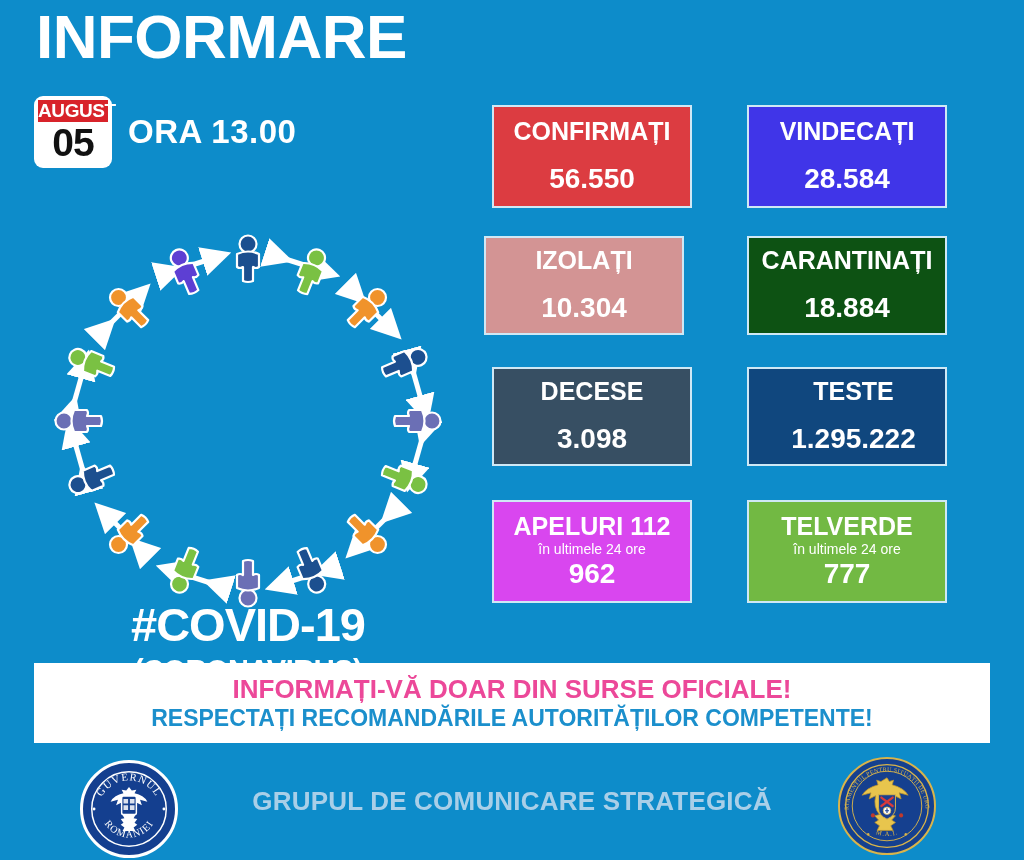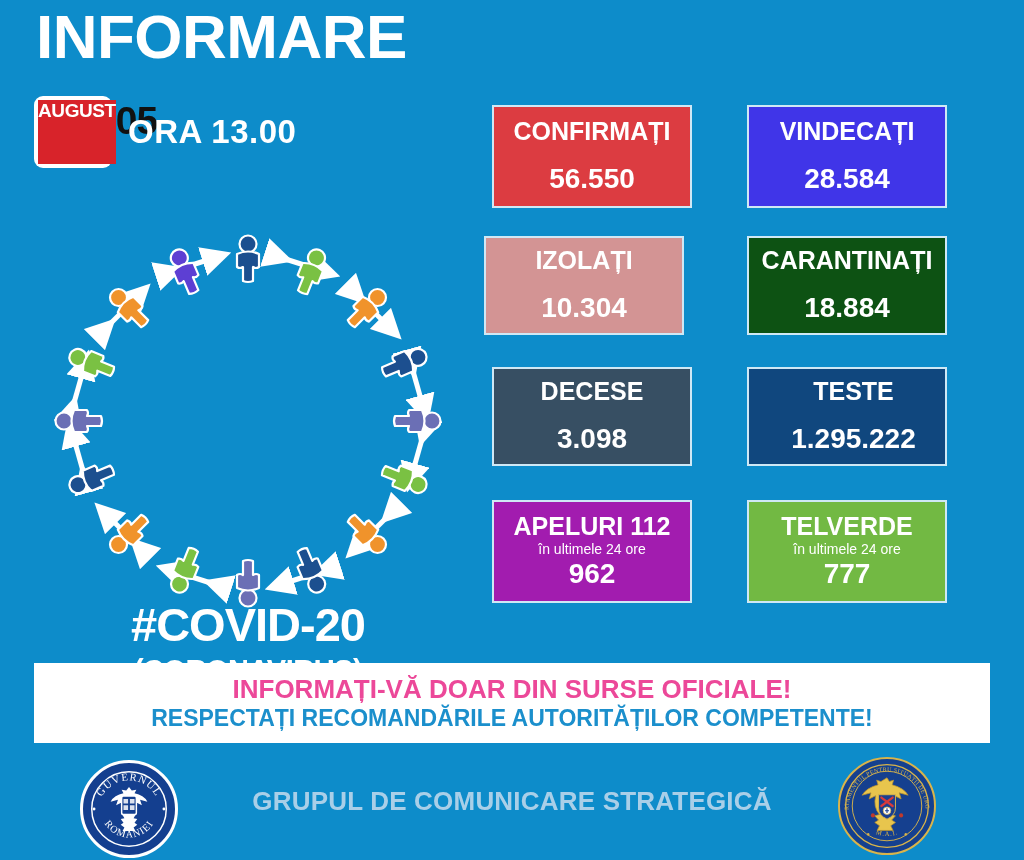--- a/index.html
+++ b/index.html
@@ -35,21 +35,21 @@
     align-items: center;
     gap: 16px;
   }
 
   #calendar-icon {
     width: 78px;
     height: 72px;
     background: #ffffff;
     border-radius: 9px;
     display: flex;
-    flex-direction: row;
+    flex-direction: column;
     align-items: stretch;
     padding: 4px;
     box-sizing: border-box;
   }
   #calendar-month {
     background: #d8232a;
     color: #ffffff;
     font-size: 19px;
     font-weight: bold;
     text-align: center;
@@ -284,21 +284,21 @@
           <use href="#person"></use>
         </g>
       <g transform="translate(89,84) rotate(315)" color="#f0932b">
           <use href="#person"></use>
         </g>
       <g transform="translate(146,47) rotate(337)" color="#5d3fd3">
           <use href="#person"></use>
         </g>
     </g>
   </svg>
-  <div id="covid-hashtag">#COVID-20</div>
+  <div id="covid-hashtag">#COVID-19</div>
   <div id="covid-subtitle">(CORONAVIRUS)</div>
 </div>
 
 <div class="stat-box" id="box-0" style="left: 492px; top: 105px; width: 200px; height: 103px; background: rgb(220, 60, 65); border-color: rgb(207, 232, 245);">
   <div class="stat-label">CONFIRMAȚI</div>
   <div class="stat-value gap-lg">56.550</div>
 </div>
 
 <div class="stat-box" id="box-1" style="left: 747px; top: 105px; width: 200px; height: 103px; background: rgb(64, 53, 232); border-color: rgb(207, 232, 245);">
   <div class="stat-label">VINDECAȚI</div>
@@ -318,21 +318,21 @@
 <div class="stat-box" id="box-4" style="left: 492px; top: 367px; width: 200px; height: 99px; background: rgb(55, 79, 99); border-color: rgb(207, 232, 245);">
   <div class="stat-label">DECESE</div>
   <div class="stat-value gap-lg">3.098</div>
 </div>
 
 <div class="stat-box" id="box-5" style="left: 747px; top: 367px; width: 200px; height: 99px; background: rgb(16, 71, 126); border-color: rgb(207, 232, 245); padding-left: 13px;">
   <div class="stat-label">TESTE</div>
   <div class="stat-value gap-lg">1.295.222</div>
 </div>
 
-<div class="stat-box" id="box-6" style="left: 492px; top: 500px; width: 200px; height: 103px; background: #a21caf; border-color: rgb(207, 232, 245);">
+<div class="stat-box" id="box-6" style="left: 492px; top: 500px; width: 200px; height: 103px; background: #d946ef; border-color: rgb(207, 232, 245);">
   <div class="stat-label">APELURI 112</div>
   <div class="stat-note">în ultimele 24 ore</div>
   <div class="stat-value">962</div>
 </div>
 
 <div class="stat-box" id="box-7" style="left: 747px; top: 500px; width: 200px; height: 103px; background: rgb(114, 185, 67); border-color: rgb(207, 232, 245);">
   <div class="stat-label">TELVERDE</div>
   <div class="stat-note">în ultimele 24 ore</div>
   <div class="stat-value">777</div>
 </div>

